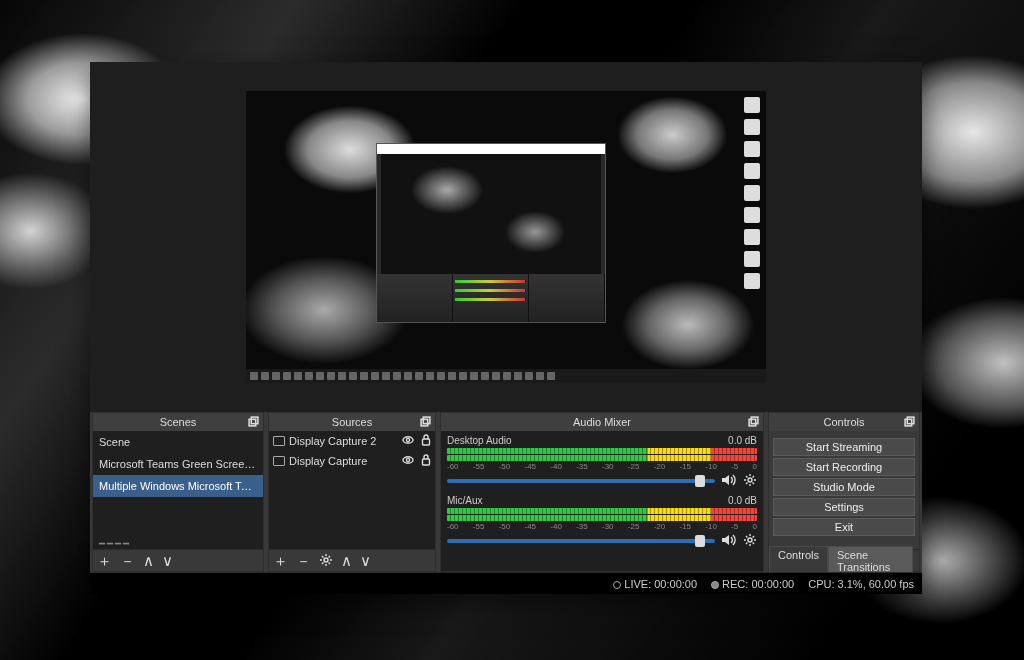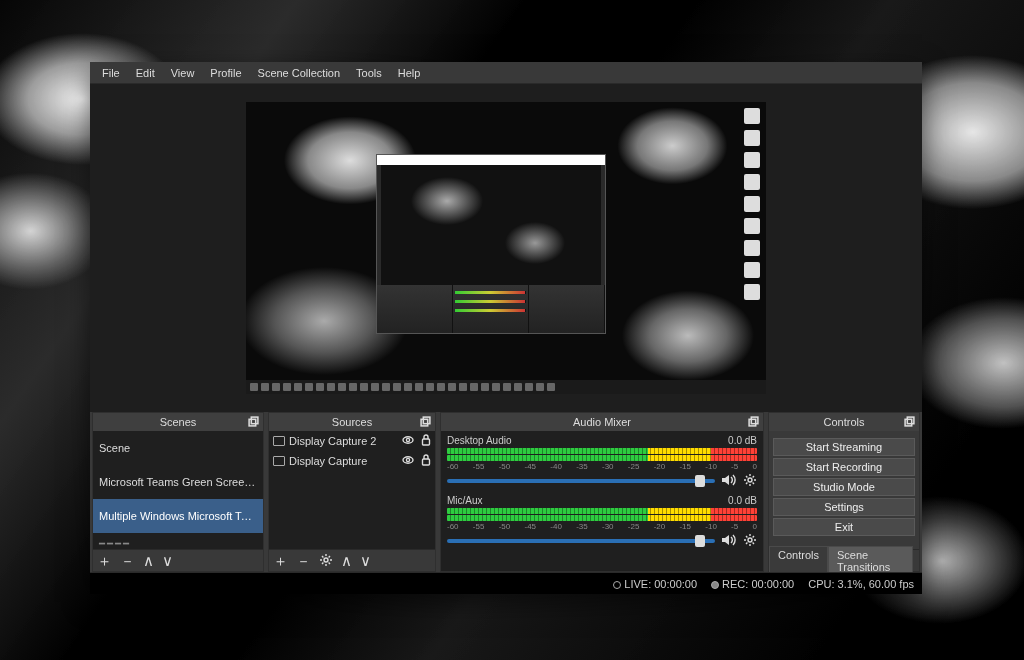--- a/index.html
+++ b/index.html
@@ -54,21 +54,21 @@
   .dock { background: #393939; display: flex; flex-direction: column; border: 1px solid #2f2f2f; }
   .dock-scenes { width: 172px; }
   .dock-sources { width: 168px; }
   .dock-mixer { flex: 1; }
   .dock-controls { width: 152px; }
   .dock-header { height: 18px; background: #3f3f3f; display: flex; align-items: center; justify-content: center; font-size: 11px; color: #ddd; position: relative; }
   .dock-header .popout { position: absolute; right: 4px; top: 3px; width: 11px; height: 11px; }
   .dock-body { flex: 1; background: #1f1f1f; overflow: hidden; font-size: 11px; color: #ddd; }
   .dock-foot { height: 22px; background: #393939; border-top: 1px solid #2a2a2a; display: flex; align-items: center; padding: 0 4px; gap: 8px; }
   .dock-foot .ibtn { color: #ddd; font-size: 15px; line-height: 1; cursor: default; }
-  .scene-row { padding: 11px 6px; white-space: nowrap; overflow: hidden; text-overflow: ellipsis; }
+  .scene-row { padding: 5px 6px; white-space: nowrap; overflow: hidden; text-overflow: ellipsis; }
   .scene-row.selected { background: #3a5f8a; color: #fff; }
   .source-row { display: flex; align-items: center; padding: 3px 4px; gap: 4px; }
   .source-row .sicon { width: 12px; height: 10px; border: 1px solid #aaa; border-radius: 1px; }
   .source-row .eye { margin-left: auto; }
   .source-row .lock { margin-left: 3px; }
   .dots { color: #888; letter-spacing: 2px; font-size: 10px; padding-left: 6px; margin-top: auto; }
   
   .mixer-ch { padding: 4px 6px 2px; }
   .mixer-top { display: flex; justify-content: space-between; font-size: 10px; color: #ccc; margin-bottom: 2px; }
   .meter { height: 6px; background: linear-gradient(90deg, #2ecc40 0%, #2ecc40 65%, #ffdc00 65%, #ffdc00 85%, #ff4136 85%); border-radius: 1px; margin-bottom: 1px; position: relative; }
@@ -91,29 +91,20 @@
   svg { stroke: currentColor; fill: none; stroke-width: 1.4; }
 </style>
 </head>
 <body>
 
 <div class="desktop-bg"></div>
 
 <div class="window">
 
 
-  <div class="menubar">
-    <span>File</span>
-    <span>Edit</span>
-    <span>View</span>
-    <span>Profile</span>
-    <span>Scene Collection</span>
-    <span>Tools</span>
-    <span>Help</span>
-  </div>
 
   <div class="preview-area">
     <div class="preview">
       <div class="desk-icons">
         <div></div>
           <div></div>
           <div></div>
           <div></div>
           <div></div>
           <div></div>

